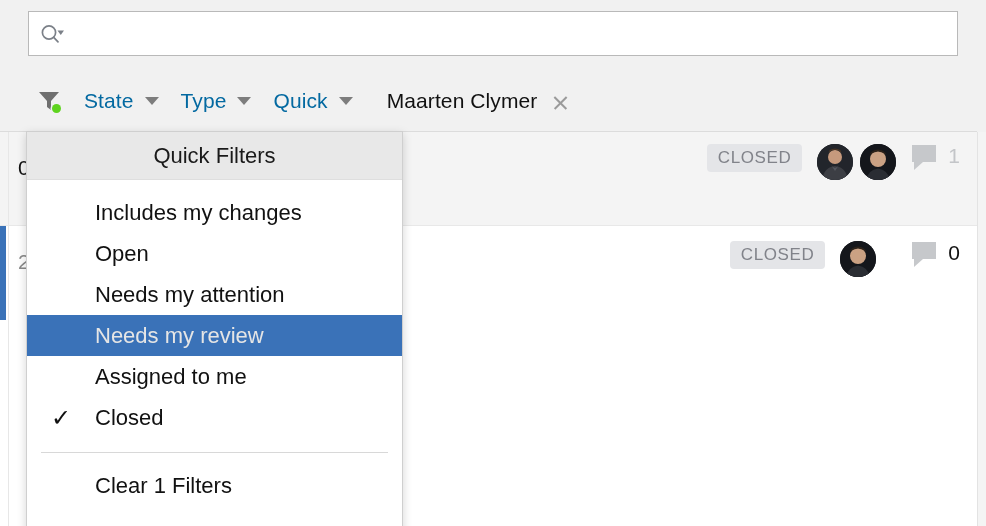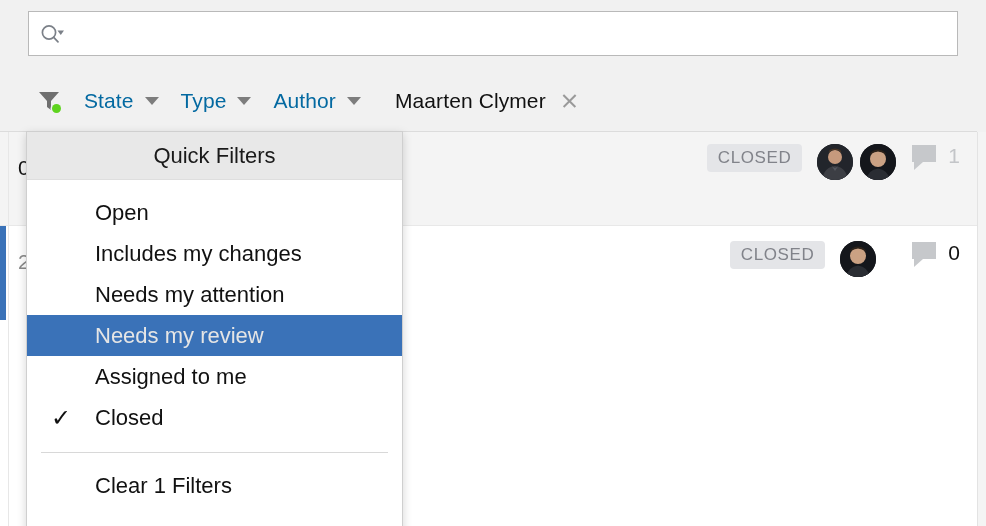--- a/index.html
+++ b/index.html
@@ -106,21 +106,21 @@
   }
   .caret {
     width: 0; height: 0;
     border-left: 7px solid transparent;
     border-right: 7px solid transparent;
     border-top: 8px solid #7d7d7d;
     margin-left: 11px;
   }
   .author-chip {
     display: flex;
-    align-items: center;
+    align-items: flex-end;
     margin-left: 34px;
   }
   .author-name {
     font-size: 21px;
     color: #111111;
     letter-spacing: 0.1px;
   }
   .chip-close {
     margin-left: 13px;
     width: 20px;
@@ -371,21 +371,21 @@
       <span class="filter-label">State</span>
       <span class="caret"></span>
     </div>
 
     <div class="filter-item">
       <span class="filter-label">Type</span>
       <span class="caret"></span>
     </div>
 
     <div class="filter-item">
-      <span class="filter-label">Author</span>
+      <span class="filter-label">Quick</span>
       <span class="caret"></span>
     </div>
 
     <div class="author-chip">
       <span class="author-name">Maarten Clymer</span>
       <span class="chip-close"></span>
     </div>
   </div>
 
   <div class="list">
@@ -467,26 +467,26 @@
   <div class="scroll-gutter-top"></div>
   <div class="scroll-gutter"></div>
 
   <div class="menu">
     <div class="menu-header">Quick Filters</div>
 
     <div class="menu-items">
 
       <div class="menu-item">
         <span class="check-slot"></span>
-        <span>Open</span>
+        <span>Includes my changes</span>
       </div>
 
       <div class="menu-item">
         <span class="check-slot"></span>
-        <span>Includes my changes</span>
+        <span>Open</span>
       </div>
 
       <div class="menu-item">
         <span class="check-slot"></span>
         <span>Needs my attention</span>
       </div>
 
       <div class="menu-item highlighted">
         <span class="check-slot"></span>
         <span>Needs my review</span>

